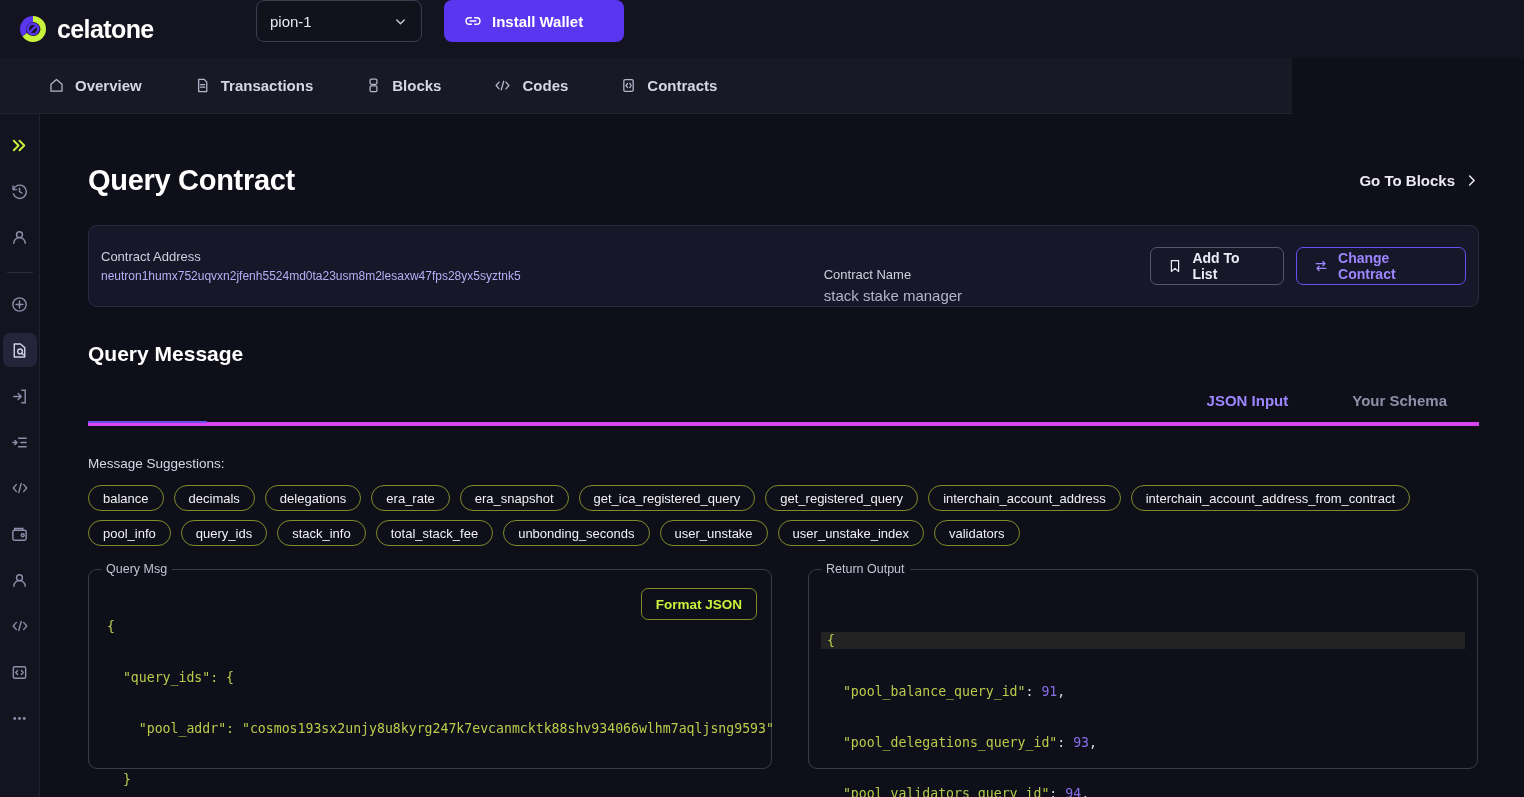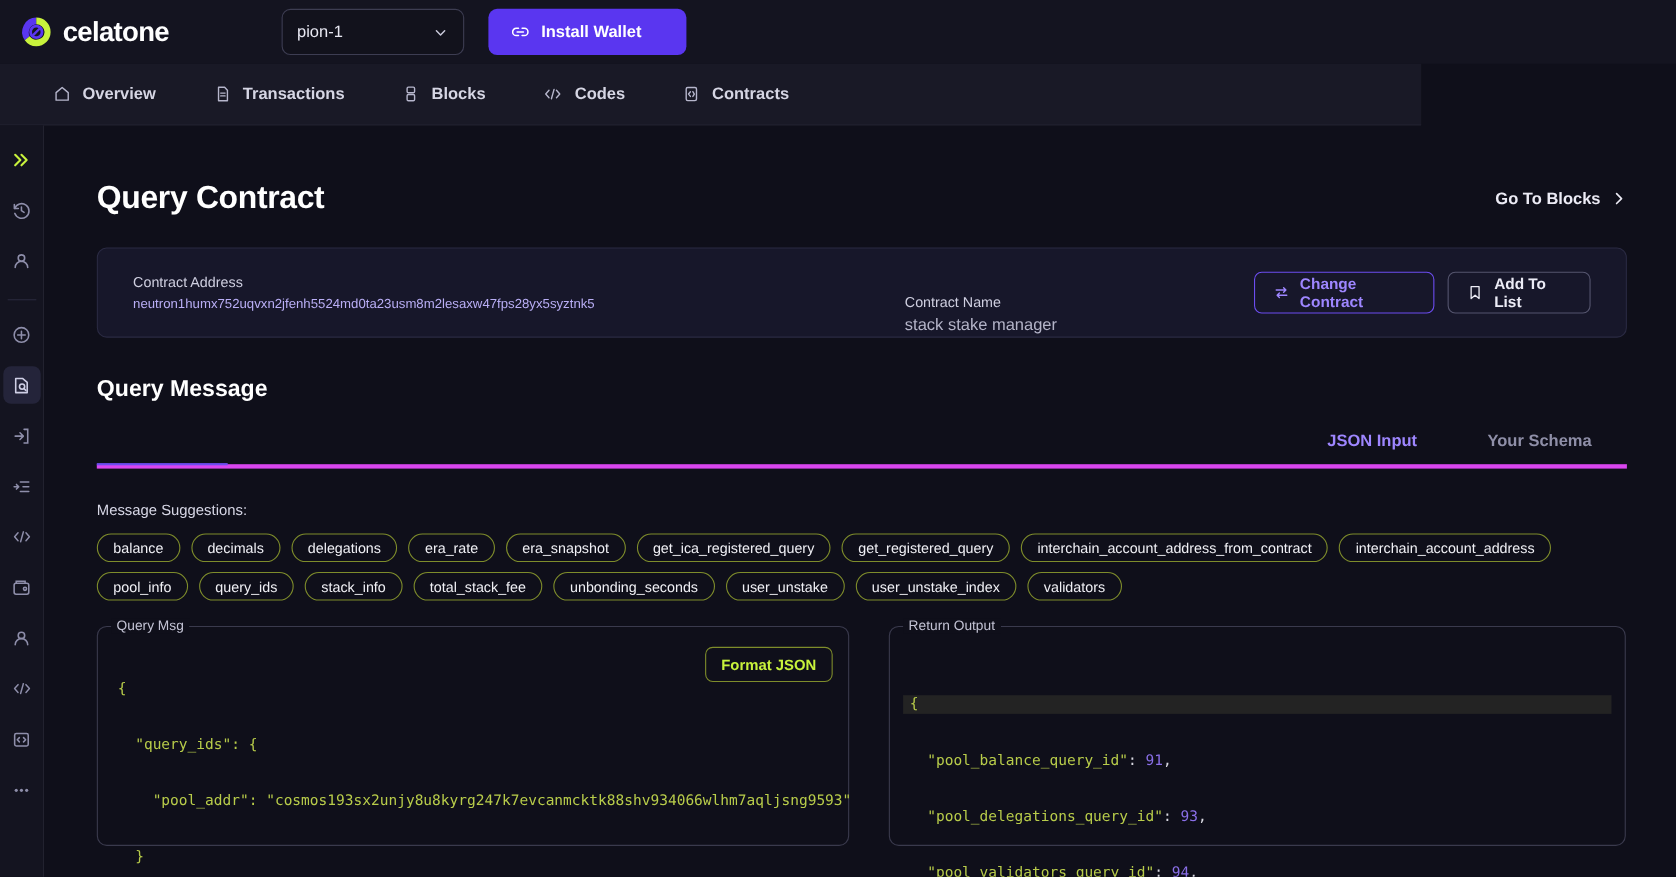--- a/index.html
+++ b/index.html
@@ -8,21 +8,21 @@
     background: #0f0f1a;
     font-family: "Liberation Sans", sans-serif;
     overflow: hidden;
   }
   body { color: #e6e6ef; }
 
   
   .topbar {
     position: absolute; top: 0; left: 0; width: 1524px; height: 58px;
     background: #141420;
-    display: flex; align-items: center;
+    display: flex; 
   }
   .logo-wrap {
     display: flex; align-items: center; gap: 9px;
     margin-left: 18px; width: 208px;
   }
   .logo-mark { width: 30px; height: 30px; position: relative; flex: 0 0 auto; }
   .logo-text {
     font-size: 25px; font-weight: bold; color: #ffffff; letter-spacing: -0.6px;
   }
   .search-box {
@@ -103,21 +103,21 @@
     font-size: 15px; font-weight: bold; color: #ecebf5;
   }
 
   .contract-card {
     margin: 28px 45px 0 48px;
     background: #17172a;
     border: 1px solid #2a2a42;
     border-radius: 9px;
     height: 82px;
     display: flex; align-items: center;
-    padding: 0 32px;
+    padding: 0 12px;
   }
   .cc-col { display: flex; flex-direction: column; gap: 5px; }
   .cc-col.addr { width: 730px; }
   .cc-col.name { width: 330px; margin-top: 38px; }
   .cc-lbl { font-size: 13px; color: #cfcfe0; }
   .cc-addr { font-size: 12px; color: #b9aef5; }
   .cc-name { font-size: 15px; color: #b4b4c8; }
   .cc-actions { margin-left: auto; display: flex; gap: 12px; }
   .btn-outline {
     height: 38px; border: 1px solid #55556e; border-radius: 7px;
@@ -387,37 +387,37 @@
   <div class="contract-card">
     <div class="cc-col addr">
       <span class="cc-lbl">Contract Address</span>
       <span class="cc-addr">neutron1humx752uqvxn2jfenh5524md0ta23usm8m2lesaxw47fps28yx5syztnk5</span>
     </div>
     <div class="cc-col name">
       <span class="cc-lbl">Contract Name</span>
       <span class="cc-name">stack stake manager</span>
     </div>
     <div class="cc-actions">
+      <div class="btn-outline">
+        <span>
+          <svg width="16" height="16" viewBox="0 0 20 20" fill="none" stroke="#ececf6" stroke-width="1.5">
+            <path d="M5.5 3.2 H14.5 V16.8 L10 13 L5.5 16.8 Z" stroke-linejoin="round"></path>
+          </svg>
+        </span>
+        <span>Add To List</span>
+      </div>
       <div class="btn-outline purple">
         <span>
           <svg width="16" height="16" viewBox="0 0 20 20" fill="none" stroke="#9e86ff" stroke-width="1.6">
             <path d="M4 7 H15 M12.4 4.4 L15 7 L12.4 9.6" stroke-linecap="round" stroke-linejoin="round"></path>
             <path d="M16 13 H5 M7.6 10.4 L5 13 L7.6 15.6" stroke-linecap="round" stroke-linejoin="round"></path>
           </svg>
         </span>
         <span>Change Contract</span>
       </div>
-      <div class="btn-outline">
-        <span>
-          <svg width="16" height="16" viewBox="0 0 20 20" fill="none" stroke="#ececf6" stroke-width="1.5">
-            <path d="M5.5 3.2 H14.5 V16.8 L10 13 L5.5 16.8 Z" stroke-linejoin="round"></path>
-          </svg>
-        </span>
-        <span>Add To List</span>
-      </div>
     </div>
   </div>
 
   <div class="section-title">Query Message</div>
 
   <div class="tabs">
     <div class="tab active">
       <span>JSON Input</span>
     </div>
     <div class="tab">
@@ -428,22 +428,22 @@
   <div class="suggest-lbl">Message Suggestions:</div>
 
   <div class="chips">
     <div class="chip">balance</div>
     <div class="chip">decimals</div>
     <div class="chip">delegations</div>
     <div class="chip">era_rate</div>
     <div class="chip">era_snapshot</div>
     <div class="chip">get_ica_registered_query</div>
     <div class="chip">get_registered_query</div>
+    <div class="chip">interchain_account_address</div>
     <div class="chip">interchain_account_address_from_contract</div>
-    <div class="chip">interchain_account_address</div>
     <div class="chip">pool_info</div>
     <div class="chip">query_ids</div>
     <div class="chip">stack_info</div>
     <div class="chip">total_stack_fee</div>
     <div class="chip">unbonding_seconds</div>
     <div class="chip">user_unstake</div>
     <div class="chip">user_unstake_index</div>
     <div class="chip">validators</div>
   </div>
 

